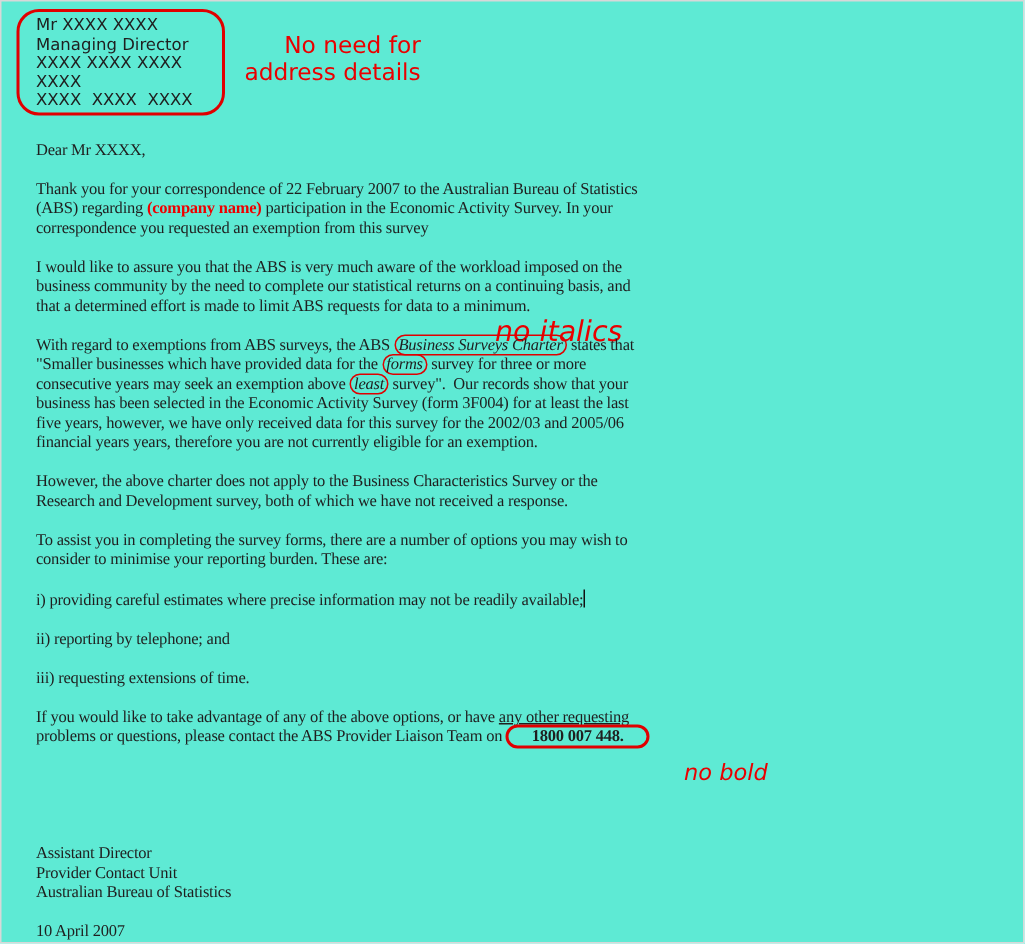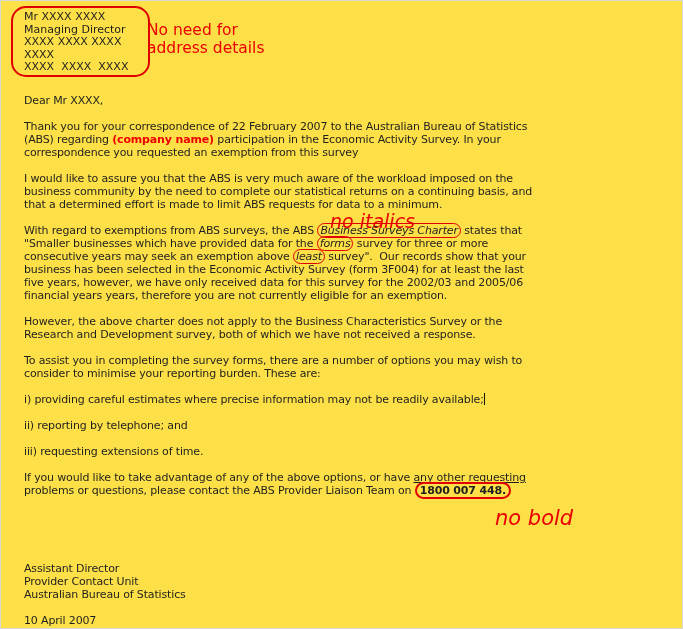--- a/index.html
+++ b/index.html
@@ -1,20 +1,20 @@
 <!DOCTYPE html>
 <html><head>
 <meta charset="utf-8">
 <style>
   html, body { margin: 0; padding: 0; background: #ffffff; }
   .screen {
     position: relative;
     width: 683px;
     height: 629px;
-    background: #fde047;
+    background: #5eead4;
     border: 1px solid #d8d8d8;
     box-sizing: border-box;
     overflow: hidden;
     font-family: "DejaVu Sans", "Liberation Sans", sans-serif;
     color: #1f1f1f;
   }
 
   
   .recipient-box {
     position: absolute;
@@ -25,46 +25,48 @@
     box-sizing: border-box;
     padding: 3px 2px 0 11px;
     font-size: 11px;
     line-height: 12.6px;
     white-space: pre;
   }
 
   
   .note { position: absolute; color: #ea0000; }
   .note-address {
-    left: 146px; top: 20px;
+    left: 162px; top: 20px;
     font-size: 15.5px;
     line-height: 18px;
     white-space: pre;
+    text-align: right;
   }
   .note-italics { left: 329px; top: 209px; font-size: 19px; font-style: italic; }
-  .note-bold   { left: 455px; top: 505px; font-size: 21px; font-style: italic; margin-left: 39px; }
+  .note-bold   { left: 455px; top: 505px; font-size: 15px; font-style: italic; }
 
   
   .letter-body {
     position: absolute;
     left: 23px; top: 93px;
     font-size: 11px;
     line-height: 13px;
     letter-spacing: -0.15px;
     white-space: pre;
+    font-family: Liberation Serif, serif;
   }
 
   .company { color: #ee0000; font-weight: bold; }
   .circled {
     border: 1px solid #e00000;
     border-radius: 8px;
     padding: 0 2px;
   }
   .italic { font-style: italic; text-align: right; }
-  .phone  { font-weight: bold; border-width: 2px; border-radius: 9px; padding: 0 3px; }
+  .phone  { font-weight: bold; border-width: 2px; border-radius: 9px; padding: 0 15px; }
   .underlined { text-decoration: underline; }
 
   .caret {
     display: inline-block;
     width: 1px; height: 12px;
     background: #111;
     vertical-align: -2px;
   }
 </style>
 </head>

